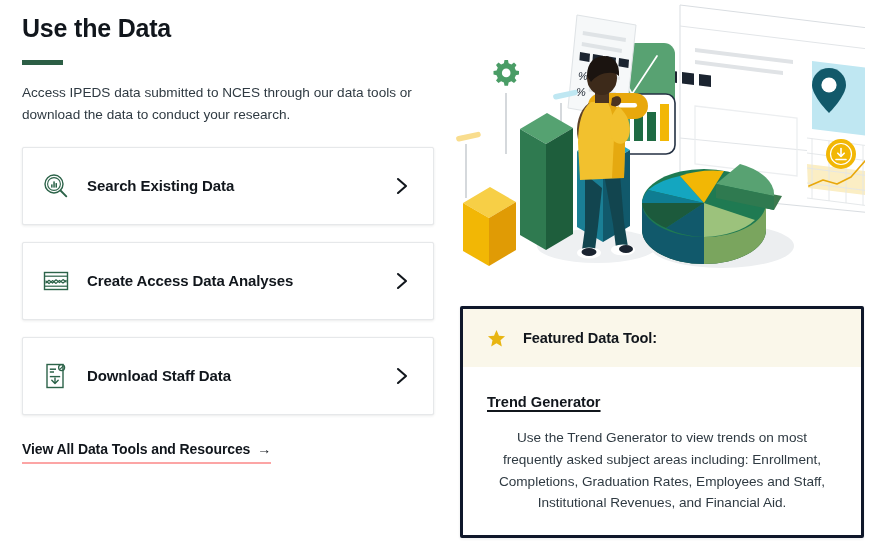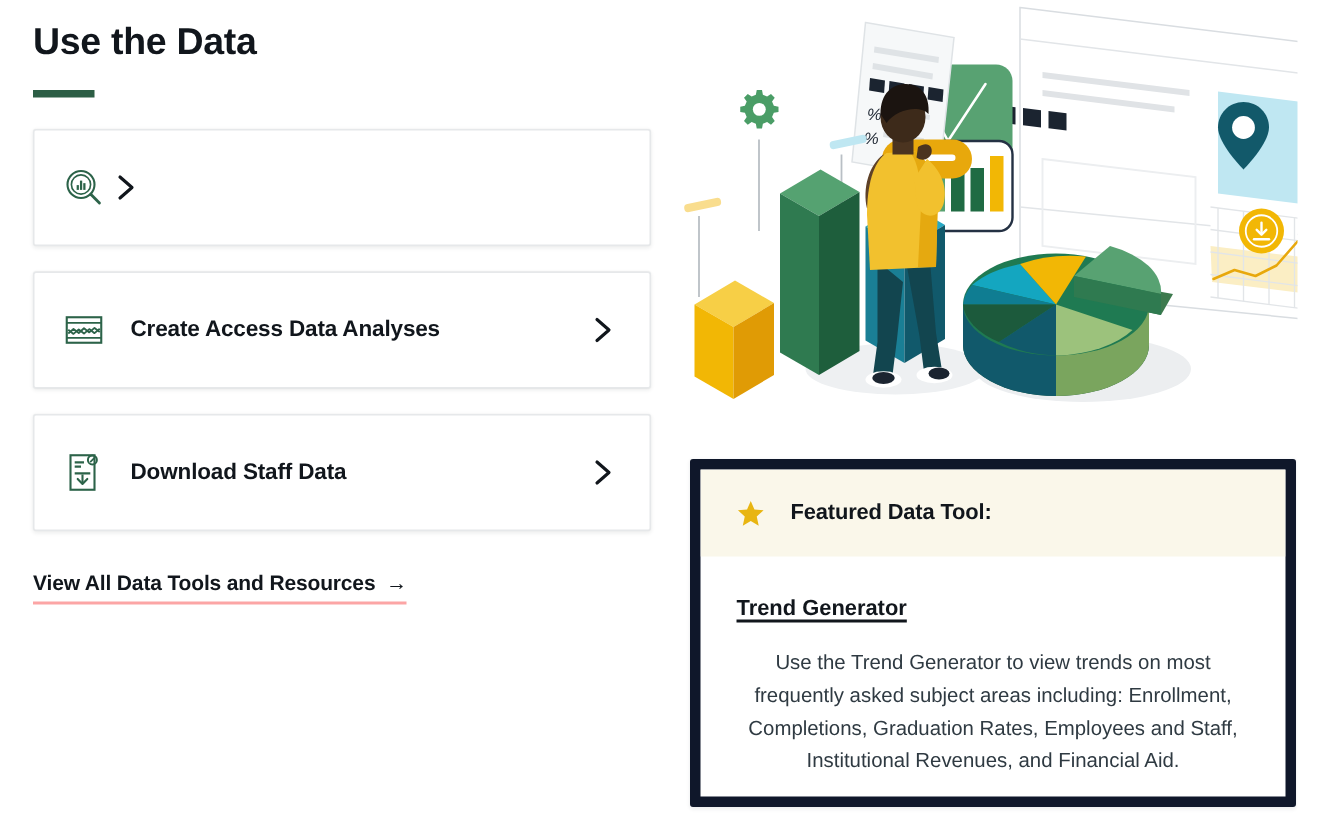--- a/index.html
+++ b/index.html
@@ -109,21 +109,21 @@
     position: absolute;
     left: 452px; top: -2px;
     width: 441px; height: 300px;
   }
 
   .featured-panel {
     position: absolute;
     left: 460px; top: 306px;
     width: 404px; height: 232px;
     background: #ffffff;
-    border: 7px solid #0f172a;
+    border: 3px solid #0f172a;
     border-radius: 2px;
     box-shadow: 0 1px 3px rgba(20,30,40,0.09);
     overflow: hidden;
   }
   .featured-head {
     display: flex;
     align-items: center;
     height: 58px;
     background: #faf7ea;
     padding: 0 24px;
@@ -157,34 +157,36 @@
 </style>
 </head>
 <body>
 
 <div class="page">
 
   <div class="left-col">
 
     <h1 class="page-title">Use the Data</h1>
     <div class="title-rule"></div>
+    <p class="intro-text">Access IPEDS data submitted to NCES through our data tools or download the data to conduct your research.</p>
 
     <div class="card-list">
 
       <div class="tool-card">
         <span class="card-icon">
           <svg width="30" height="30" viewBox="0 0 30 30" aria-hidden="true">
             <circle cx="13" cy="13" r="9" fill="none" stroke="#2c6349" stroke-width="1.4"></circle>
             <circle cx="13" cy="13" r="6.4" fill="none" stroke="#2c6349" stroke-width="1.1"></circle>
             <rect x="10.1" y="13.4" width="1.5" height="3.2" fill="#2c6349"></rect>
             <rect x="12.3" y="10.4" width="1.5" height="6.2" fill="#2c6349"></rect>
             <rect x="14.5" y="12.1" width="1.5" height="4.5" fill="#2c6349"></rect>
             <line x1="19.5" y1="19.5" x2="25.3" y2="25.3" stroke="#2c6349" stroke-width="1.9" stroke-linecap="round"></line>
           </svg>
         </span>
+        <span class="card-label">Search Existing Data</span>
         <span class="card-chevron">
           <svg width="14" height="18" viewBox="0 0 14 18" aria-hidden="true">
             <polyline points="3,2 11,9 3,16" fill="none" stroke="#11161c" stroke-width="2.1" stroke-linecap="round" stroke-linejoin="round"></polyline>
           </svg>
         </span>
       </div>
 
       <div class="tool-card">
         <span class="card-icon">
           <svg width="30" height="30" viewBox="0 0 30 30" aria-hidden="true">

